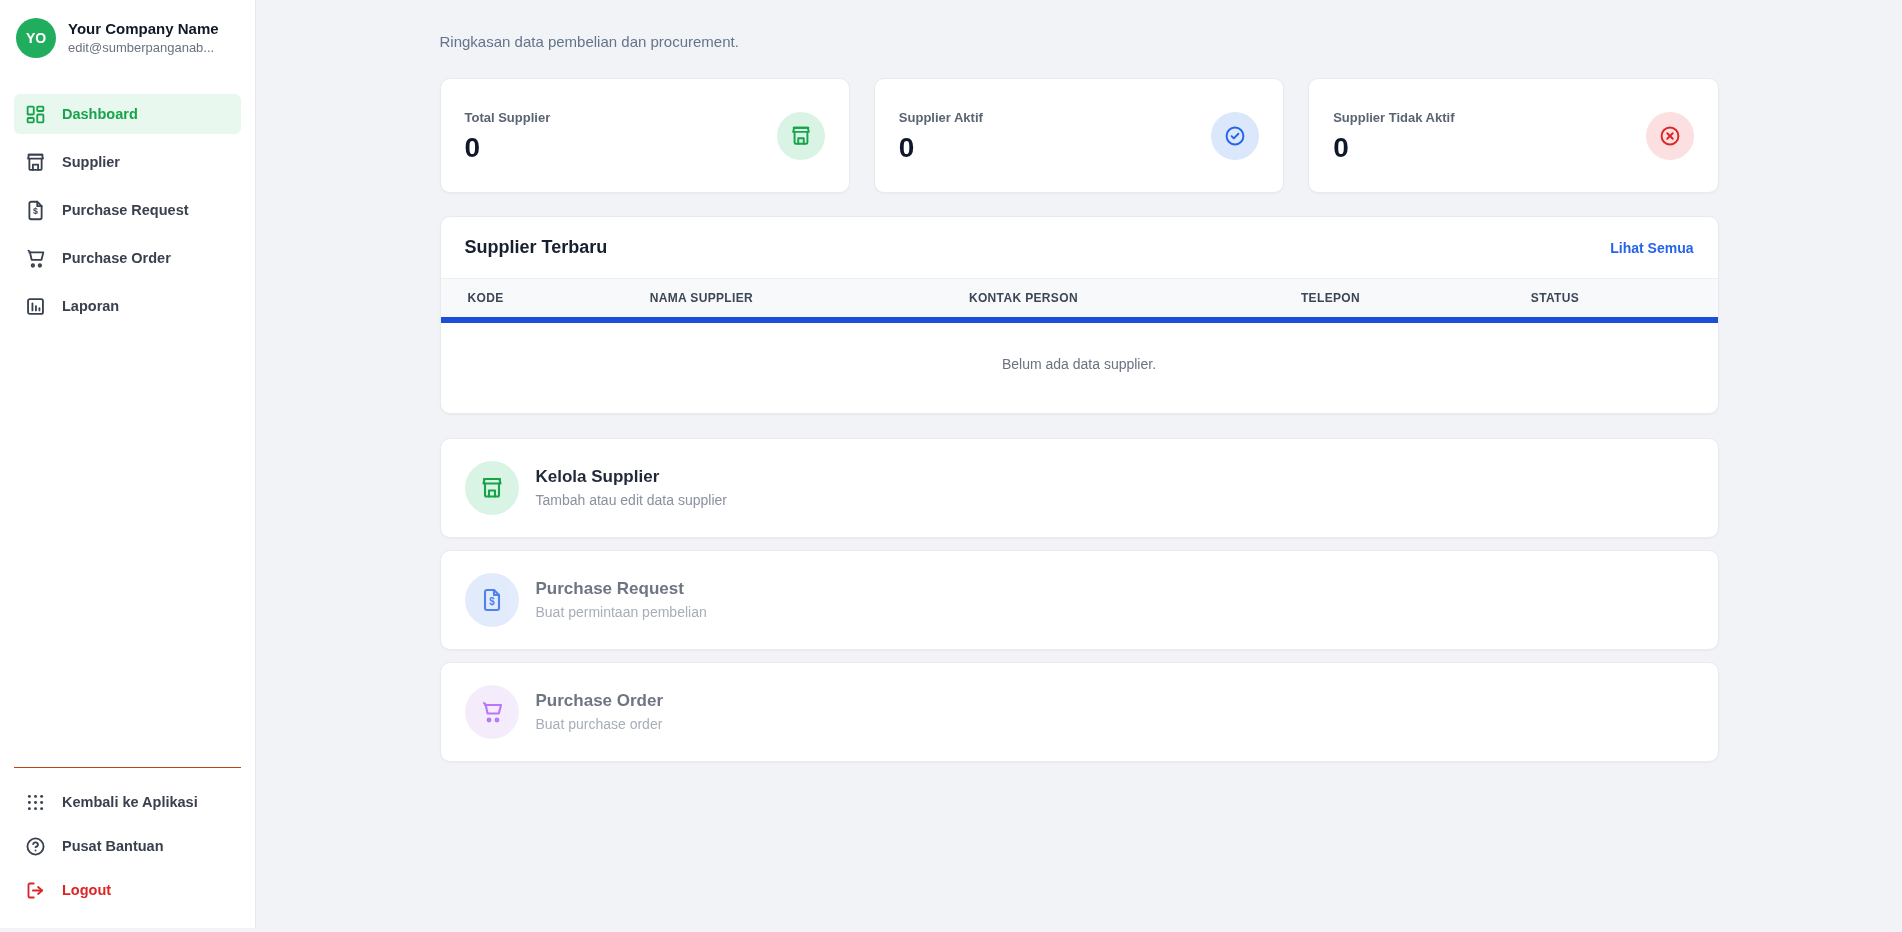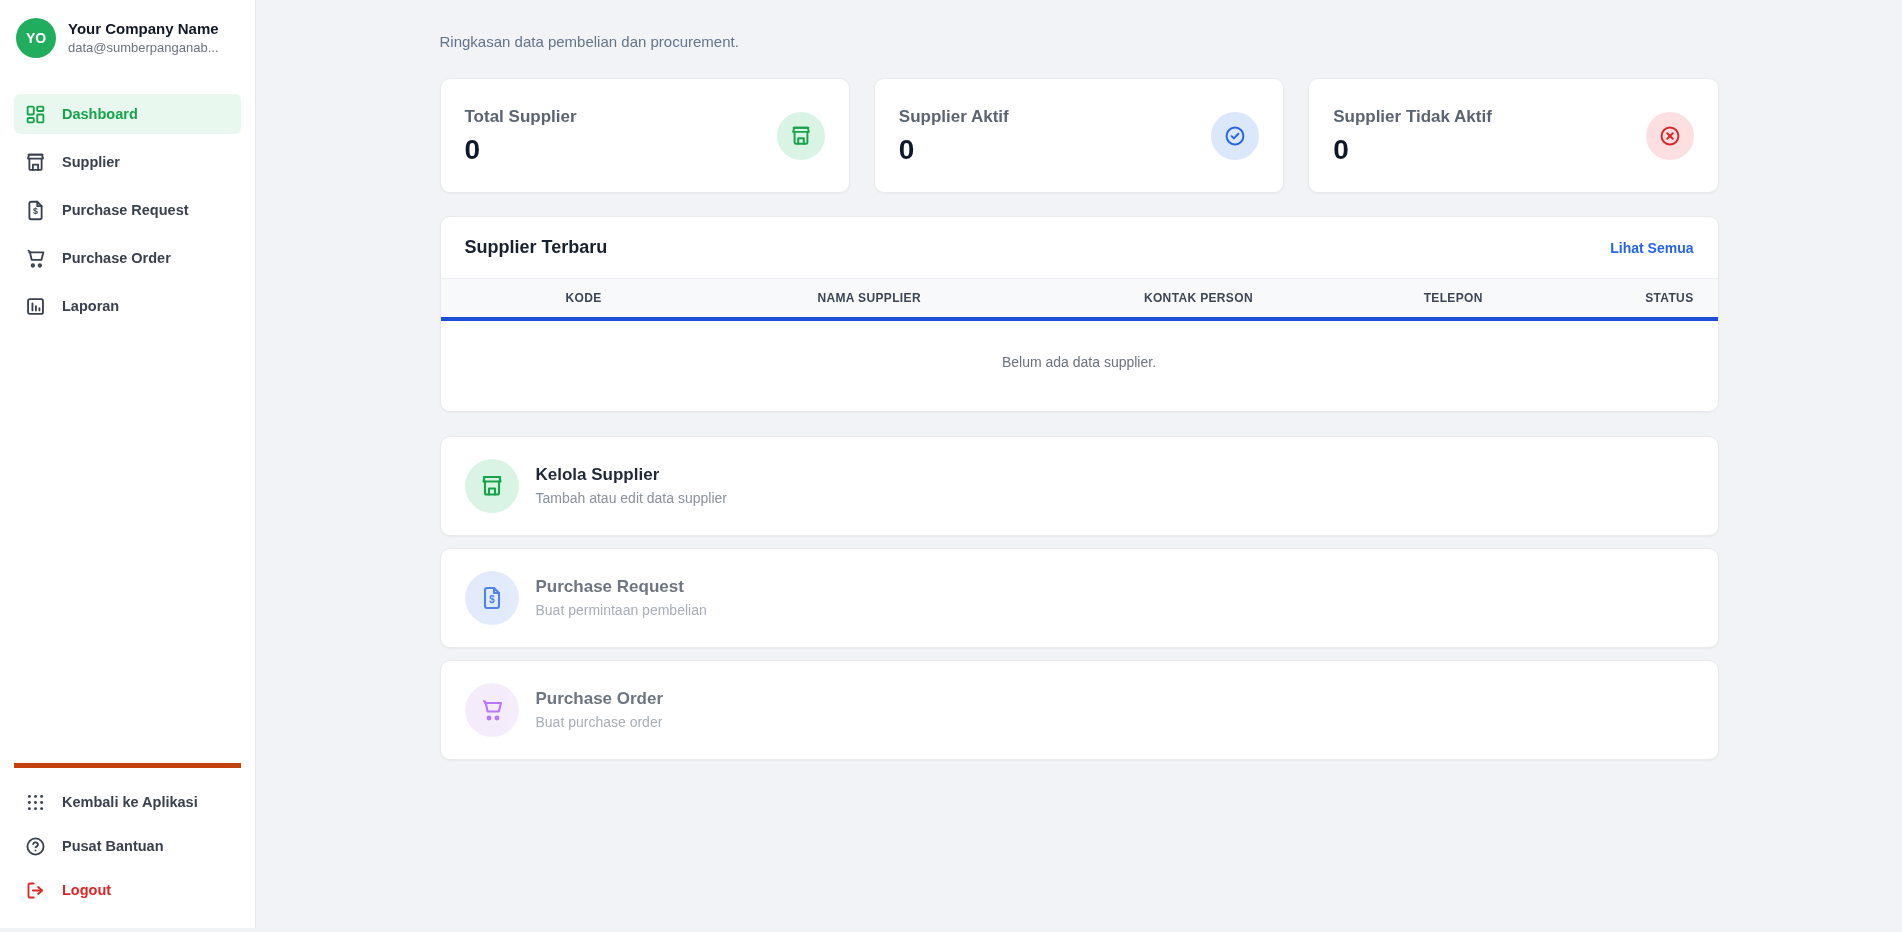--- a/index.html
+++ b/index.html
@@ -34,55 +34,55 @@
   .nav-item {
     display:flex; align-items:center; gap:16px;
     height:40px; padding:0 11px; margin-bottom:8px;
     border-radius:6px; cursor:pointer;
     font-size:14.5px; font-weight:600; color:#39414e;
   }
   .nav-item .ic { display:flex; flex:none; }
   .nav-item svg { width:21px; height:21px; }
   .nav-item.active { background:#e8f8ef; color:#17a34a; }
 
-  .sidebar-footer { margin:0 14px; padding:14px 0 14px; border-top:5px solid #c2410c; }
+  .sidebar-footer { margin:0 14px; padding:14px 0 14px; border-top:1px solid #c2410c; }
   .sidebar-footer .nav-item { margin-bottom:4px; }
   .nav-item.danger { color:#dc2626; }
 
   
   .main { flex:1; height:932px; overflow:hidden; }
   .container { width:1279px; margin:0 auto; padding-top:33px; }
   .page-title { margin:0 0 9px; font-size:28px; font-weight:800; color:#1d2736; letter-spacing:-0.2px; }
   .page-subtitle { margin:0 0 28px; font-size:15px; color:#64748b; }
 
   .stats-row { display:grid; grid-template-columns:repeat(3,1fr); gap:24px; margin-bottom:23px; }
   .card {
     background:#fff; border:1px solid #e8eaee; border-radius:10px;
     box-shadow:0 1px 2px rgba(16,24,40,.04);
   }
   .stat-card { height:115px; padding:22px 24px; display:flex; justify-content:space-between; align-items:center; }
-  .stat-label { font-size:17px; font-weight:600; color:#5b6472; margin-bottom:9px; }
+  .stat-label { font-size:13px; font-weight:600; color:#5b6472; margin-bottom:9px; }
   .stat-value { font-size:28px; font-weight:800; color:#0f172a; line-height:1; }
   .bubble { width:48px; height:48px; border-radius:50%; display:flex; align-items:center; justify-content:center; flex:none; }
   .bubble svg { width:22px; height:22px; }
   .bubble.green  { background:#d9f4e4; color:#16a34a; }
   .bubble.blue   { background:#dbe7fb; color:#2563eb; }
   .bubble.red    { background:#fbdfe1; color:#dc2626; }
   .bubble.purple { background:#f2e8fb; color:#a855f7; }
 
   .table-card { margin-bottom:24px; overflow:hidden; }
   .table-card-header { display:flex; justify-content:space-between; align-items:center; padding:20px 24px; }
   .section-title { margin:0; font-size:18px; font-weight:700; color:#16202e; }
   .see-all { font-size:14px; font-weight:700; color:#2563eb; text-decoration:none; cursor:pointer; }
   table { width:100%; border-collapse:collapse; }
   thead tr { background:#f8f9fb; }
   th {
-    text-align:right; font-size:12px; font-weight:700; color:#3c4656;
+    text-align:left; font-size:12px; font-weight:700; color:#3c4656;
     letter-spacing:.35px; padding:12px 24px 12px 24px;
-    border-top:1px solid #edeff3; border-bottom:4px solid #1d4ed8;
+    border-top:1px solid #edeff3; border-bottom:6px solid #1d4ed8;
     white-space:nowrap;
   }
   th:first-child { padding-left:27px; }
   td.empty { text-align:center; padding:33px 0 41px; font-size:14px; color:#6b7280; }
 
   .actions-row { display:grid; grid-template-columns:repeat(1,1fr); gap:12px; }
   .action-card { height:100px; display:flex; align-items:center; gap:17px; padding:0 24px; cursor:pointer; }
   .action-bubble { width:54px; height:54px; }
   .action-bubble svg { width:24px; height:24px; }
   .action-title { font-size:17px; font-weight:700; color:#1f2937; margin-bottom:5px; line-height:1.2; }
@@ -93,21 +93,21 @@
 </style>
 </head>
 <body>
 
 <aside class="sidebar">
 
   <div class="profile">
     <div class="avatar">YO</div>
     <div class="profile-text">
       <div class="company-name">Your Company Name</div>
-      <div class="profile-email">data@sumberpanganab...</div>
+      <div class="profile-email">edit@sumberpanganab...</div>
     </div>
   </div>
 
   <nav class="nav">
     <div class="nav-item active">
       <span class="ic">
         <svg viewBox="0 0 24 24" fill="none" stroke="currentColor" stroke-width="2.1" stroke-linecap="round" stroke-linejoin="round">
           <rect x="3" y="3" width="7" height="9" rx="1"></rect>
             <rect x="14" y="3" width="7" height="5" rx="1"></rect>
           <rect x="14" y="12" width="7" height="9" rx="1"></rect>

